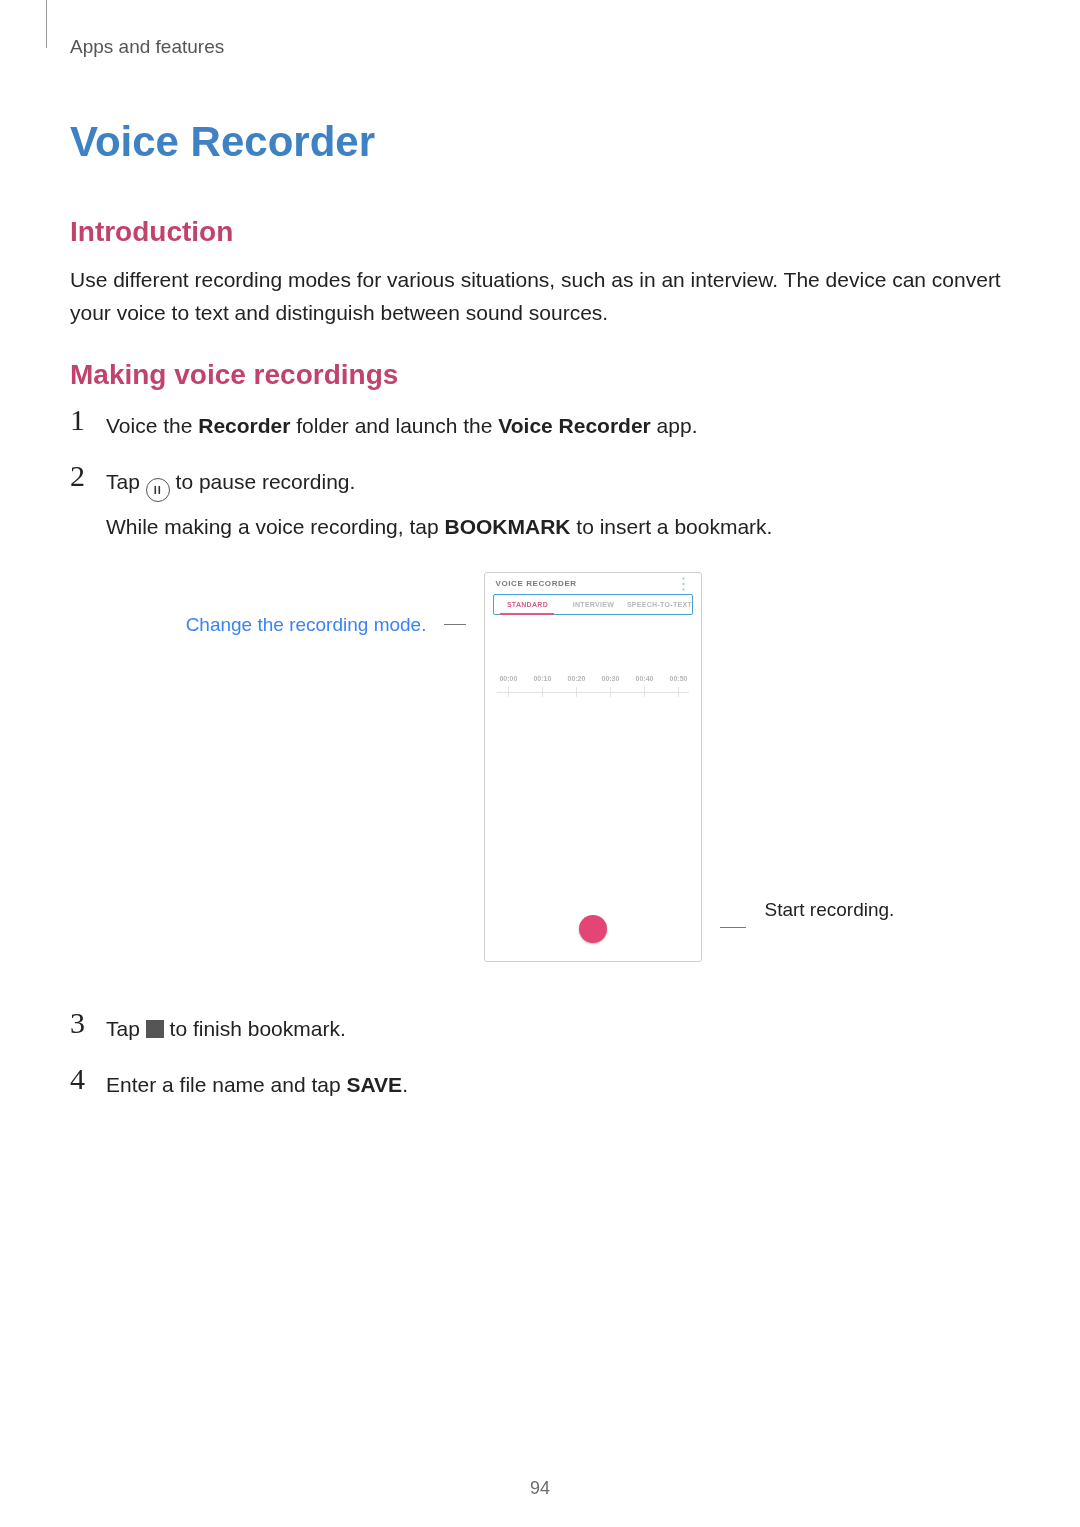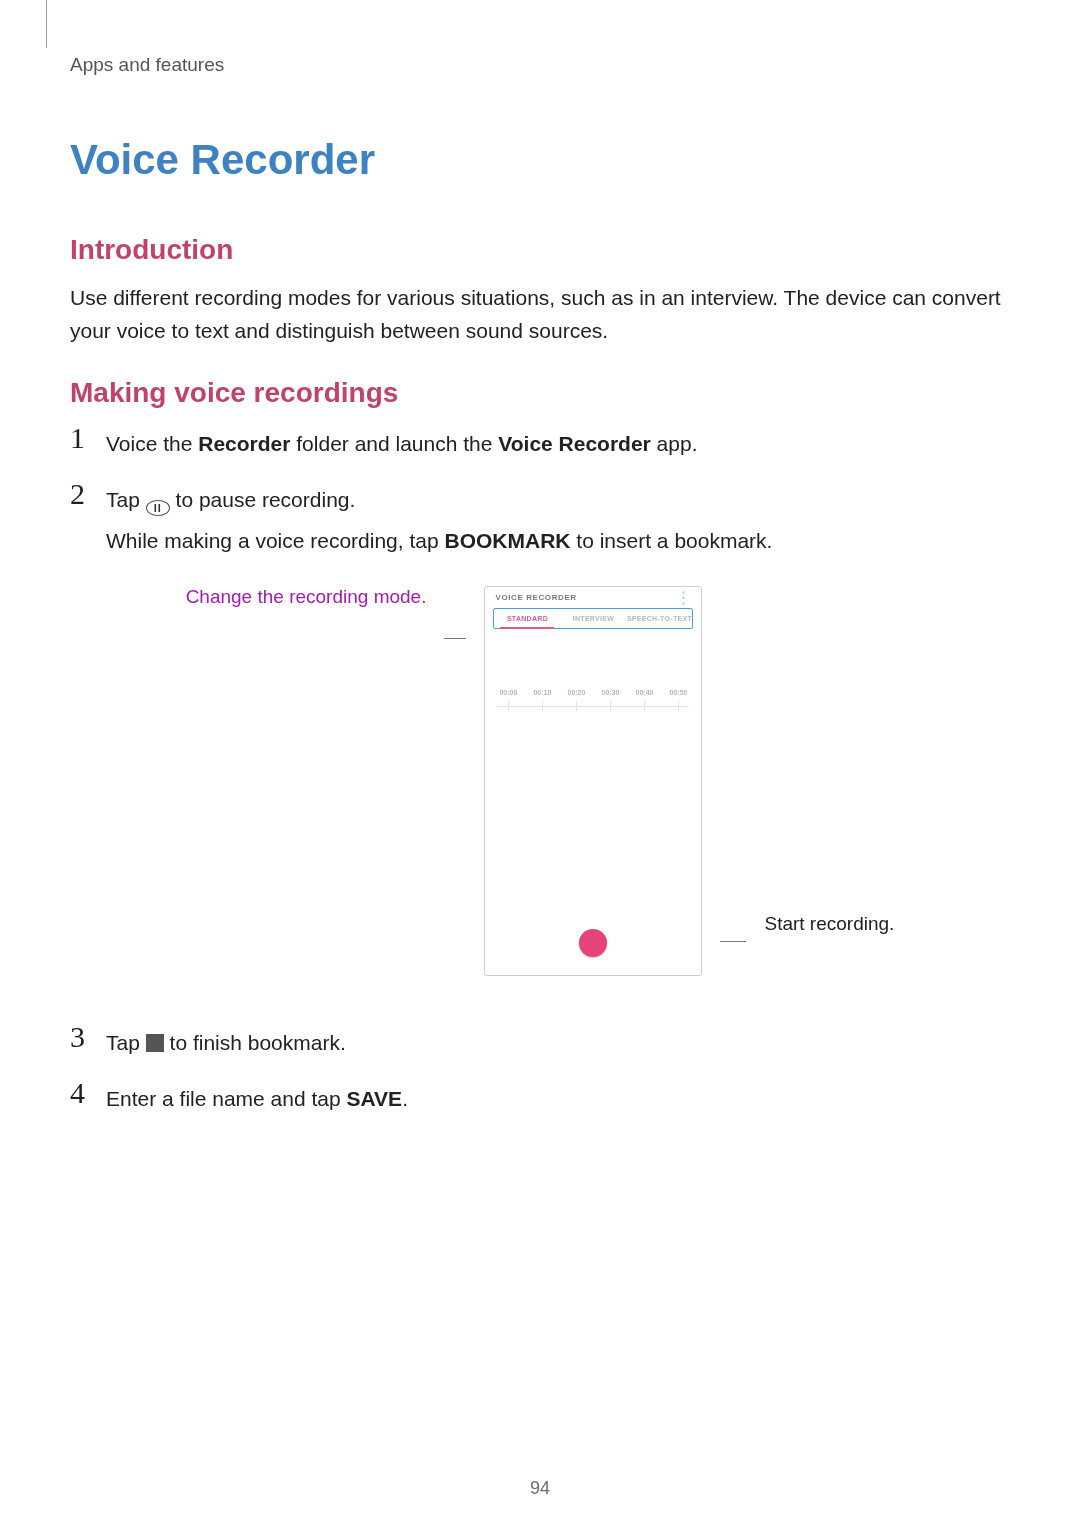--- a/index.html
+++ b/index.html
@@ -23,21 +23,21 @@
     padding:0 70px;
   }
   .left-rule{
     position:absolute;
     top:0;left:46px;height:48px;width:0;
     border-left:1.5px solid #9a9a9a;
   }
   .running-head{
     font-size:19px;
     color:#555;
-    padding-top:54px;
+    padding-top:36px;
     margin-bottom:60px;
   }
   h1.page-title{
     color:var(--heading-blue);
     font-size:42px;
     font-weight:700;
     margin:0 0 50px 0;
   }
   h2.section{
     color:var(--heading-pink);
@@ -67,21 +67,21 @@
   .step-line,.step-sub{
     font-size:21px;
     line-height:1.6;
     color:#222;
   }
   .step-sub{margin-top:8px;}
   .strong{font-weight:700;}
   .inline-icon{
     display:inline-flex;
     vertical-align:-5px;
-    width:24px;height:16px;
+    width:24px;height:24px;
     border:1.5px solid #555;
     border-radius:50%;
     align-items:center;justify-content:center;
     font-size:11px;
     color:#333;
     box-sizing:border-box;
   }
   .inline-icon.record::after{
     content:"";
     width:10px;height:10px;border-radius:50%;
@@ -99,22 +99,23 @@
   
   .figure-row{
     display:flex;
     align-items:flex-start;
     justify-content:center;
     margin:28px 0 50px 0;
     gap:18px;
   }
   .callout-left{
     font-size:19px;
-    color:#a21caf;
+    color:#3b82f6;
     text-align:right;
+    margin-top:42px;
     white-space:nowrap;
   }
   .connector{
     border-top:1.5px solid #777;
     width:22px;
     margin-top:52px;
   }
   .phone{
     width:218px;
     height:390px;

